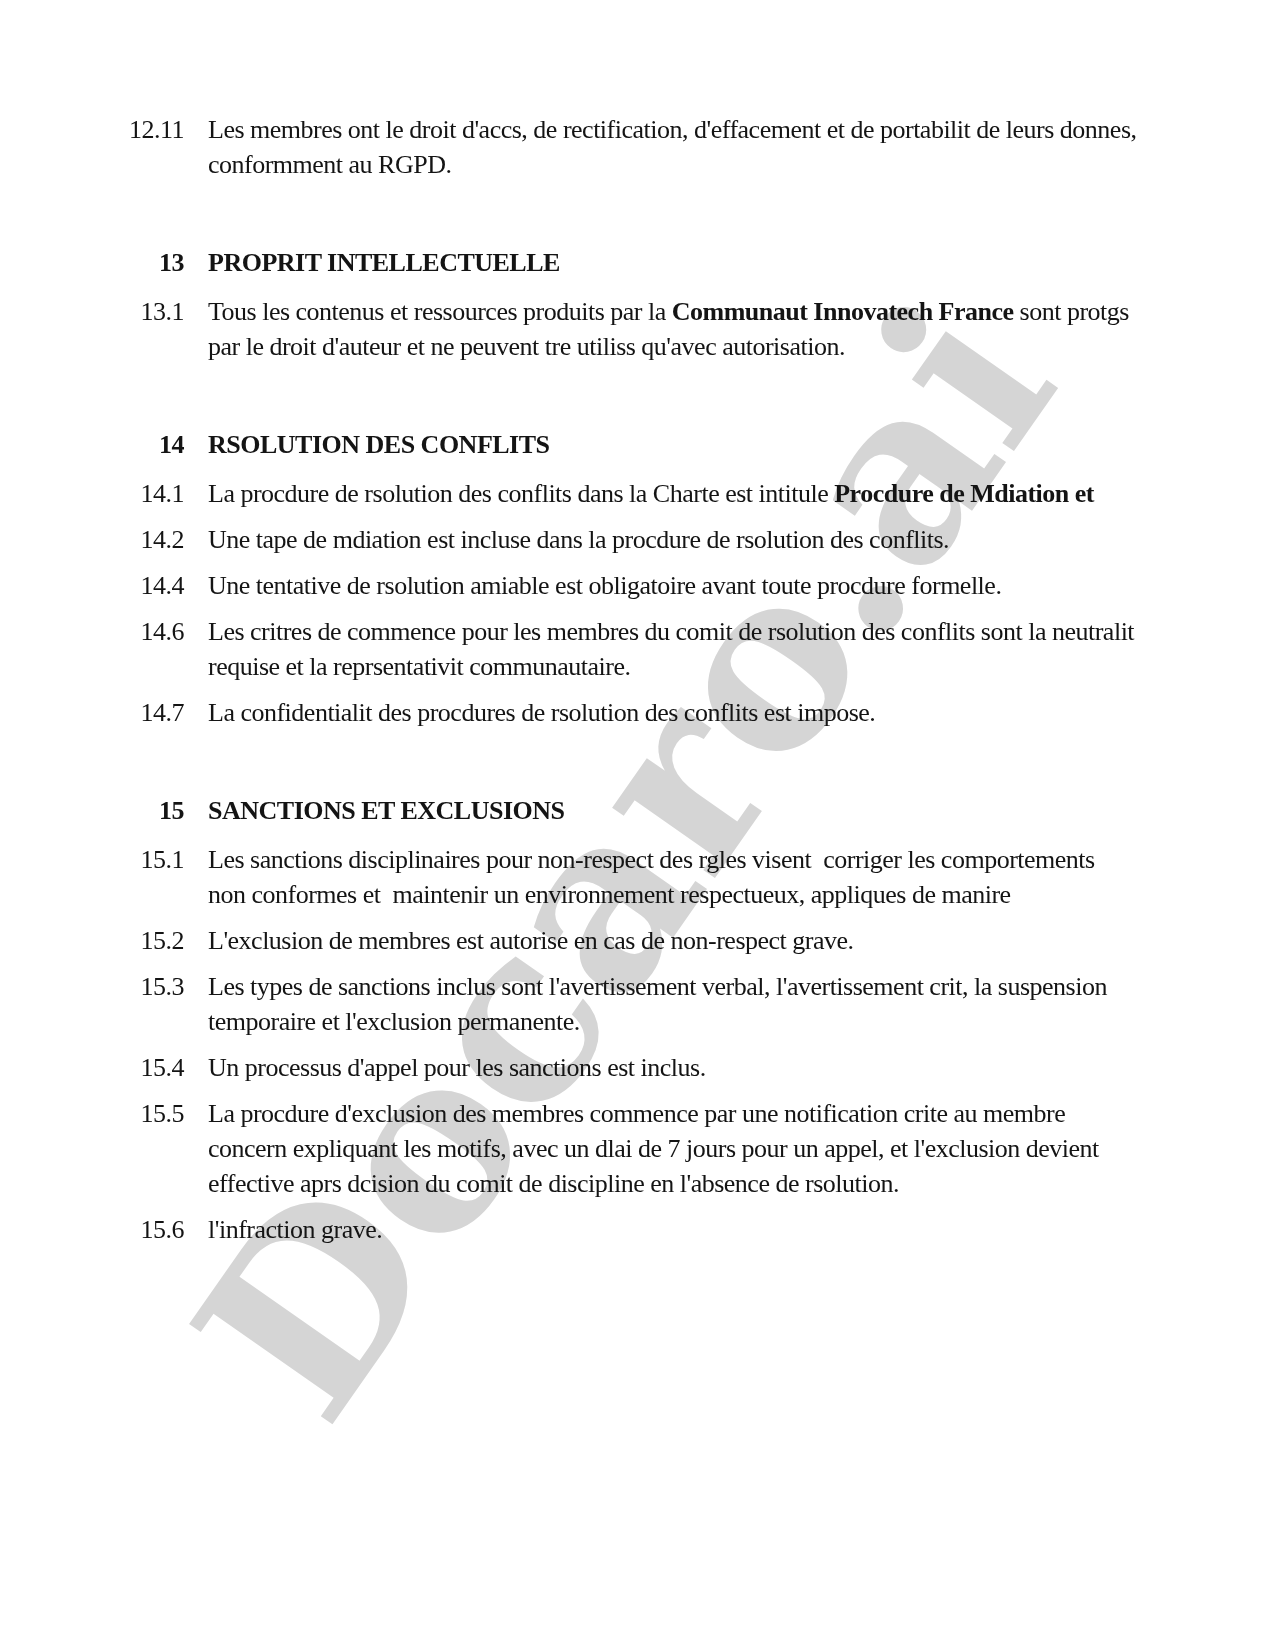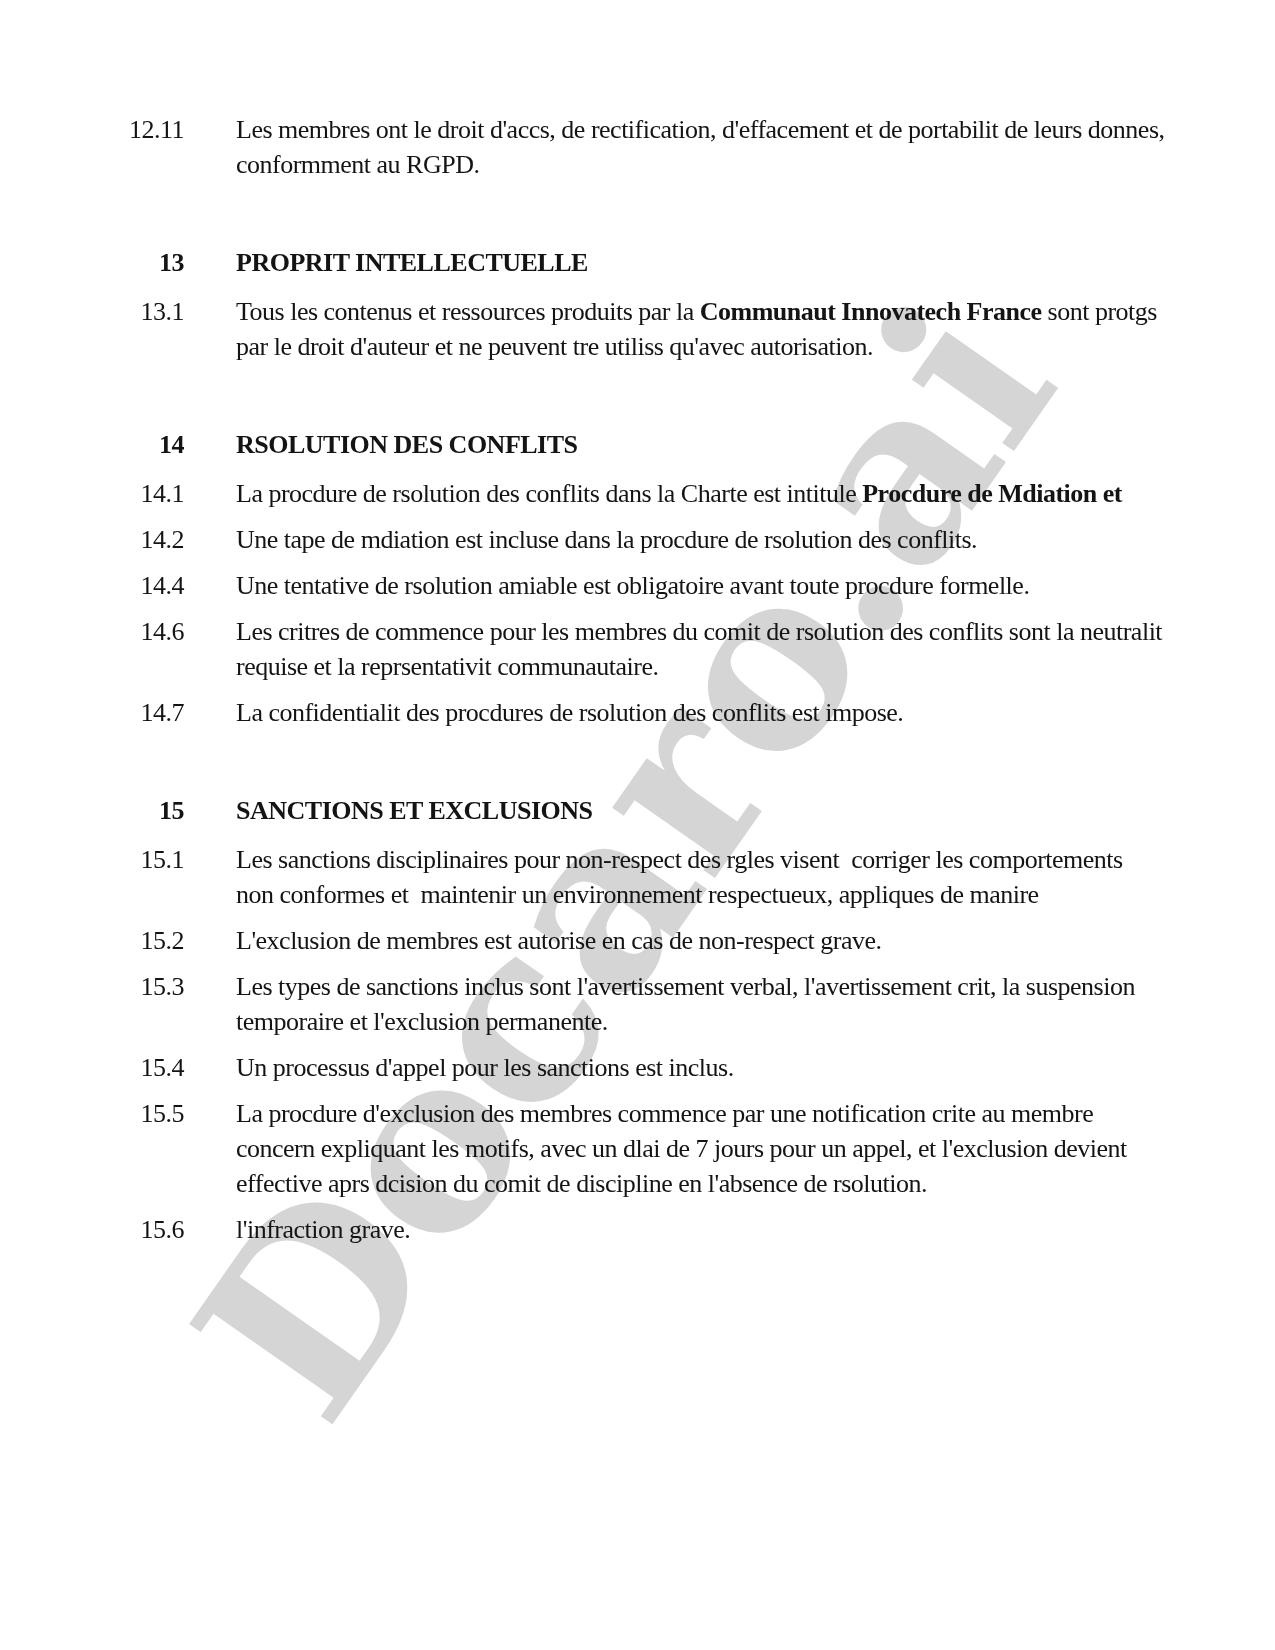--- a/index.html
+++ b/index.html
@@ -44,21 +44,20 @@
     align-items: flex-start;
   }
   .doc-item {
     display: flex;
     flex-direction: row;
     align-items: flex-start;
     margin: 0 0 11px 0;
     font-size: 26px;
     line-height: 35px;
     letter-spacing: -0.5px;
-    gap: 28px;
   }
   .doc-item.heading {
     font-weight: bold;
     margin-top: 52px;
     margin-bottom: 14px;
   }
   .item-number {
     flex: 0 0 66px;
     width: 66px;
     text-align: right;

